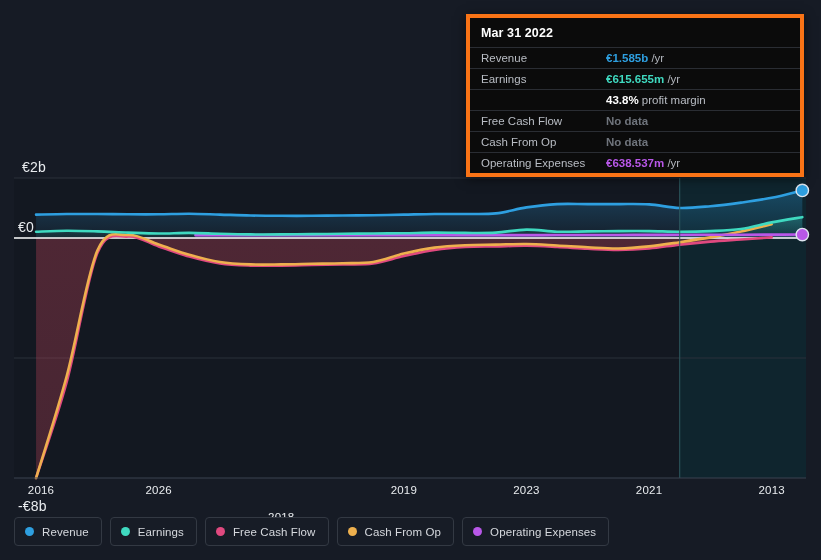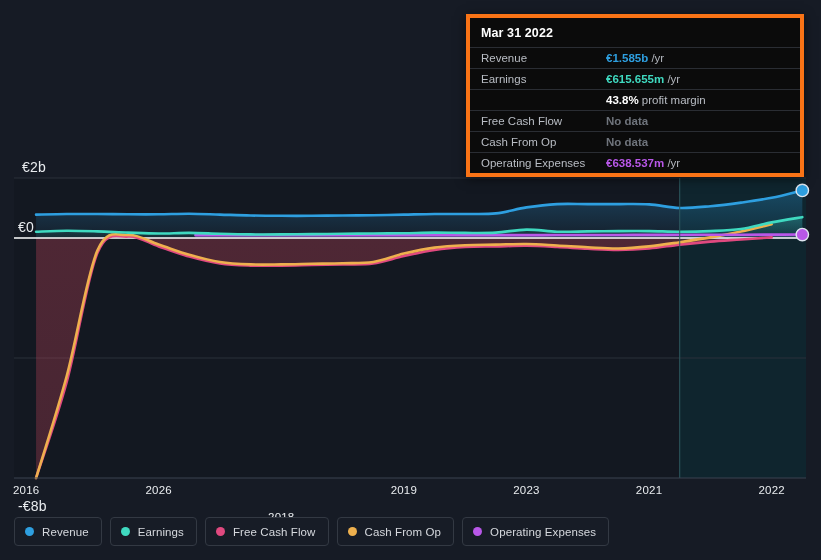--- a/index.html
+++ b/index.html
@@ -164,27 +164,27 @@
           <circle cx="802.321981424152" cy="234.565" r="6.2" fill="#b857e8" stroke="#dfe6ef" stroke-width="1.4"></circle>
         </g>
         <line x1="14" y1="478" x2="806" y2="478" stroke="#3a4250" stroke-width="1"></line>
       </svg>
 
     <div class="axis-label y-label" id="ylab0" style="left:22px; top:159px;">€2b</div>
     <div class="axis-label y-label" id="ylab1" style="left:18px; top:219px;">€0</div>
     <div class="axis-label y-label" id="ylab2" style="left:18px; top:458px;margin-top:40px;">-€8b</div>
 
     <div id="xlabels">
-        <div class="axis-label x-label" style="left: 13px; top: 484px; width: 36px; ">2016</div>
+        <div class="axis-label x-label" style="left: 23px; top: 484px; width: 36px; text-align: center;">2016</div>
         <div class="axis-label x-label" style="left: 140.669px; top: 484px; width: 36px; text-align: center;">2026</div>
         <div class="axis-label x-label" style="left: 263.269px; top: 511px; width: 36px; text-align: center;">2018</div>
         <div class="axis-label x-label" style="left: 385.87px; top: 484px; width: 36px; text-align: center;">2019</div>
         <div class="axis-label x-label" style="left: 508.471px; top: 484px; width: 36px; text-align: center;">2023</div>
         <div class="axis-label x-label" style="left: 631.071px; top: 484px; width: 36px; text-align: center;">2021</div>
-        <div class="axis-label x-label" style="left: 753.672px; top: 484px; width: 36px; text-align: center;">2022</div>
+        <div class="axis-label x-label" style="left: 753.672px; top: 484px; width: 36px; text-align: center;">2013</div>
       </div>
   </div>
 
   <div class="tooltip">
     <div class="tt-title">Mar 31 2022</div>
     <table class="tt-table">
       <tbody id="tt-body">
           <tr>
             <td class="tt-k">Revenue</td>
             <td class="tt-v"><span class="amt" style="color: rgb(46, 159, 224);">€1.585b</span><span class="unit"> /yr</span></td>

